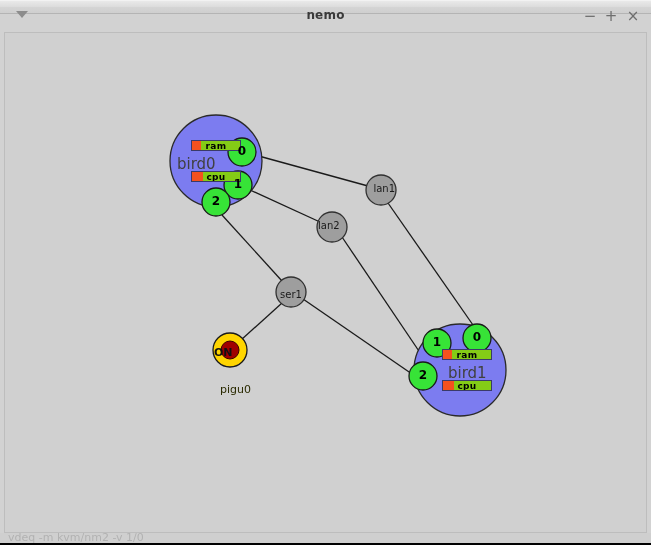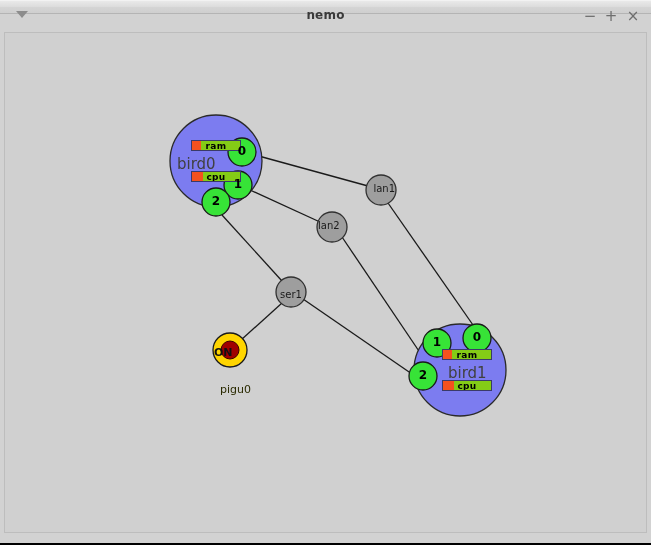--- a/index.html
+++ b/index.html
@@ -276,14 +276,18 @@
         <div class="iface-label" style="left: 422px; top: 302px; width: 20px;">1</div>
         <div class="iface-label" style="left: 408px; top: 335px; width: 20px;">2</div>
         <div class="cloud-label" style="left: 362px; top: 150px; width: 28px; text-align: right;">lan1</div>
         <div class="cloud-label" style="left: 313px; top: 187px; width: 28px; text-align: left;">lan2</div>
         <div class="cloud-label" style="left: 272px; top: 240px; width: 28px; text-align: center; margin-top: 16px;">ser1</div>
         <div class="pigu-name" style="left: 215px; top: 302px; margin-top: 48px;">pigu0</div>
         <div class="pigu-state" style="left: 209px; top: 313px; font-weight: bold;">ON</div>
       </div>
   </div>
 
+  <div id="statusbar">
+    <div id="status-text">vdeq -m kvm/nm2 -v 1/0</div>
+    <div id="status-rule"></div>
+  </div>
   <div id="bottomblack"></div>
 </div>
 
 </body></html>

